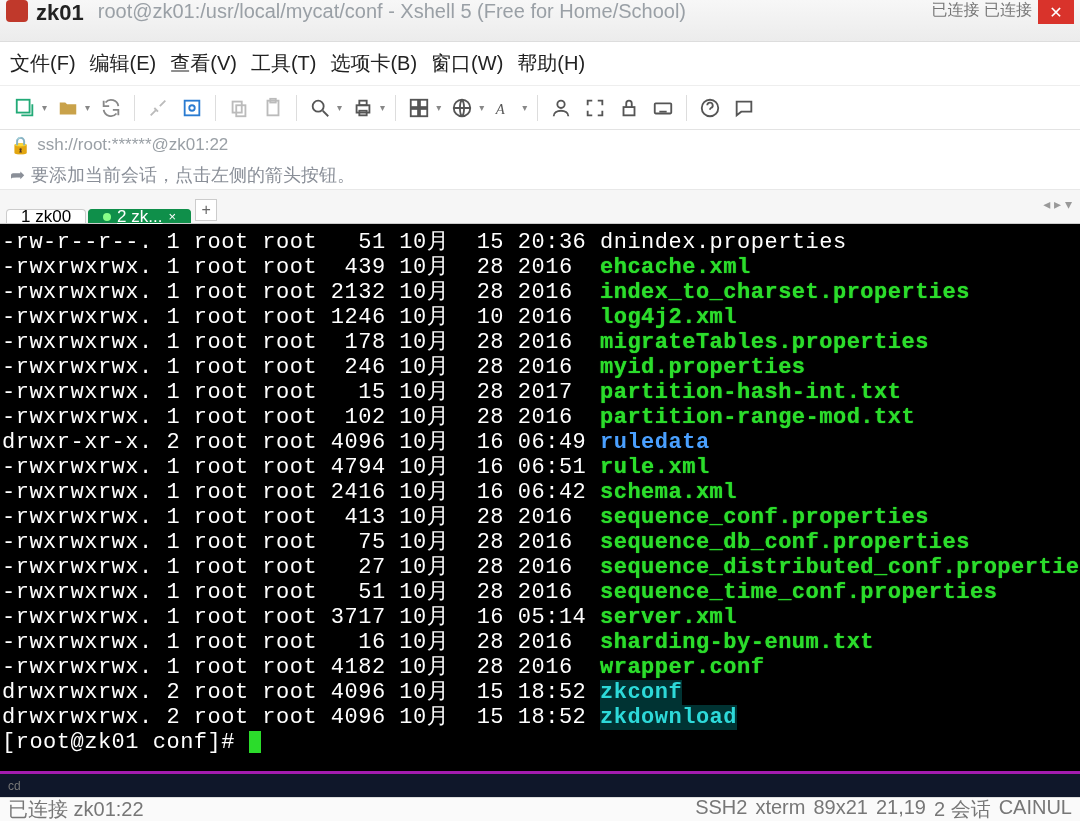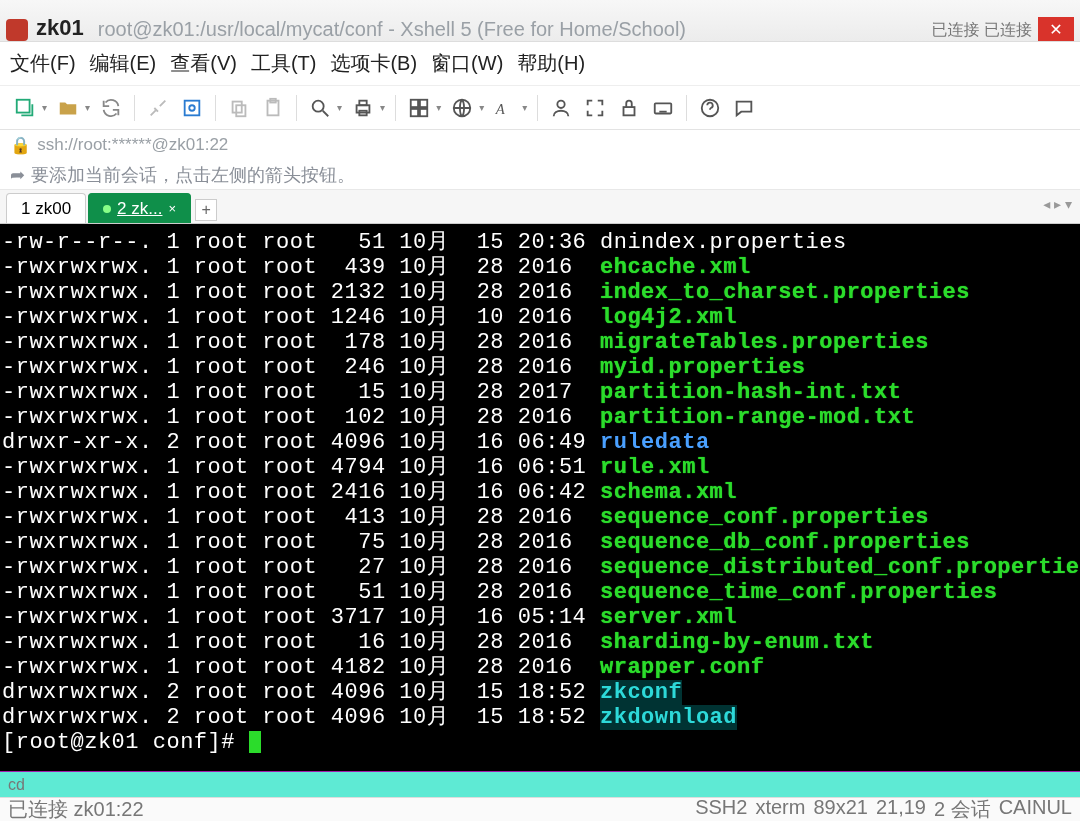--- a/index.html
+++ b/index.html
@@ -1,47 +1,47 @@
 <!DOCTYPE html>
 <html><head>
 <meta charset="utf-8">
 <style>
   * { box-sizing: border-box; margin: 0; padding: 0; }
   html, body { width: 1080px; height: 821px; font-family: "Microsoft YaHei", Arial, sans-serif; overflow: hidden; background:#eee; }
   .window { width: 1080px; height: 821px; background: #fff; display: flex; flex-direction: column; }
-  .titlebar { height: 42px; background: linear-gradient(#f7f7f7,#ececec); display: flex; align-items: flex-end; padding: 0 6px; border-bottom:1px solid #ddd; }
+  .titlebar { height: 42px; background: linear-gradient(#f7f7f7,#ececec); display: flex; align-items: flex-start; padding: 0 6px; border-bottom:1px solid #ddd; }
   .titlebar .app-icon { width:22px; height:22px; background:#c0392b; border-radius:4px; margin-right:8px; }
   .titlebar .sess-name { font-weight:600; font-size:22px; color:#222; margin-right:14px; }
   .titlebar .path-title { font-size:20px; color:#9aa0a6; flex:1; white-space:nowrap; overflow:hidden; }
   .titlebar .status-r { font-size:16px; color:#777; margin-right:4px; white-space:nowrap; }
   .winbtns { display:flex; }
   .winbtn { width:36px; height:24px; display:flex; align-items:center; justify-content:center; margin-left:2px; }
   .winbtn.close { background:#d9332b; color:#fff; }
   .menubar { height:44px; display:flex; align-items:center; padding:0 10px; font-size:20px; color:#222; gap:14px; border-bottom:1px solid #eee; }
   .menubar span { cursor:default; }
   .toolbar { height:44px; display:flex; align-items:center; padding:0 10px; gap:4px; border-bottom:1px solid #e3e3e3; }
   .tb-btn { width:30px; height:30px; display:flex; align-items:center; justify-content:center; color:#555; border-radius:3px; }
   .tb-btn svg { width:22px; height:22px; }
   .tb-sep { width:1px; height:26px; background:#ddd; margin:0 4px; }
   .tb-dd { font-size:10px; color:#888; margin-left:-2px; margin-right:2px; }
   .addr { height:30px; display:flex; align-items:center; padding:0 10px; font-size:17px; color:#9aa0a6; gap:6px; }
   .hint { height:30px; display:flex; align-items:center; padding:0 10px; font-size:18px; color:#8a8f98; gap:6px; border-bottom:1px solid #e8e8e8; }
   .tabs { height:34px; display:flex; align-items:flex-end; padding:0 6px; background:#f6f6f6; border-bottom:1px solid #ccc; position:relative; }
-  .tab { height:30px; padding:0 14px; display:flex; align-items:center; font-size:17px; border:1px solid #ccc; border-bottom:none; margin-right:2px; background:#fff; border-radius:4px 4px 0 0; gap:6px; }
+  .tab { height:14px; padding:0 14px; display:flex; align-items:center; font-size:17px; border:1px solid #ccc; border-bottom:none; margin-right:2px; background:#fff; border-radius:4px 4px 0 0; gap:6px; }
   .tab.active { background:#0f8f4a; color:#fff; border-color:#0f8f4a; }
   .tab.active .tab-lbl { text-decoration:underline; }
   .tab-close { font-size:13px; }
   .tab-add { width:22px; height:22px; border:1px solid #ccc; display:flex; align-items:center; justify-content:center; font-size:16px; color:#666; margin-left:2px; margin-bottom:2px; background:#fff; }
   .tabs .nav-r { position:absolute; right:8px; top:6px; font-size:14px; color:#999; }
   .terminal { flex:1; background:#000; color:#fff; font-family:"Consolas","Courier New",monospace; font-size:22px; line-height:25px; padding:6px 0 6px 2px; white-space:pre; overflow:hidden; letter-spacing:0.5px; }
   .fg-green { color:#2bdc2b; font-weight:bold; text-shadow:0 0 1px #2bdc2b; }
   .fg-blue  { color:#4aa0ff; font-weight:bold; }
   .fg-cyan  { color:#2dd9d9; font-weight:bold; background:#033; }
   .cursor { display:inline-block; width:12px; height:22px; background:#2bdc2b; vertical-align:middle; }
-  .bottombar { height:26px; background:#5eead4; border-top:1px solid #a21caf; display:flex; align-items:center; font-size:16px; color:#777; padding:0 8px; }
+  .bottombar { height:26px; background:#0f172a; border-top:3px solid #a21caf; display:flex; align-items:center; font-size:12px; color:#777; padding:0 8px; }
   .statusbar { height:24px; background:#fafafa; border-top:1px solid #ddd; display:flex; align-items:center; font-size:20px; color:#777; padding:0 8px; justify-content:space-between; }
   .statusbar .sr { display:flex; gap:8px; }
 </style>
 </head>
 <body>
 
 <div class="window">
 
   <div class="titlebar">
     <div class="app-icon"></div>

